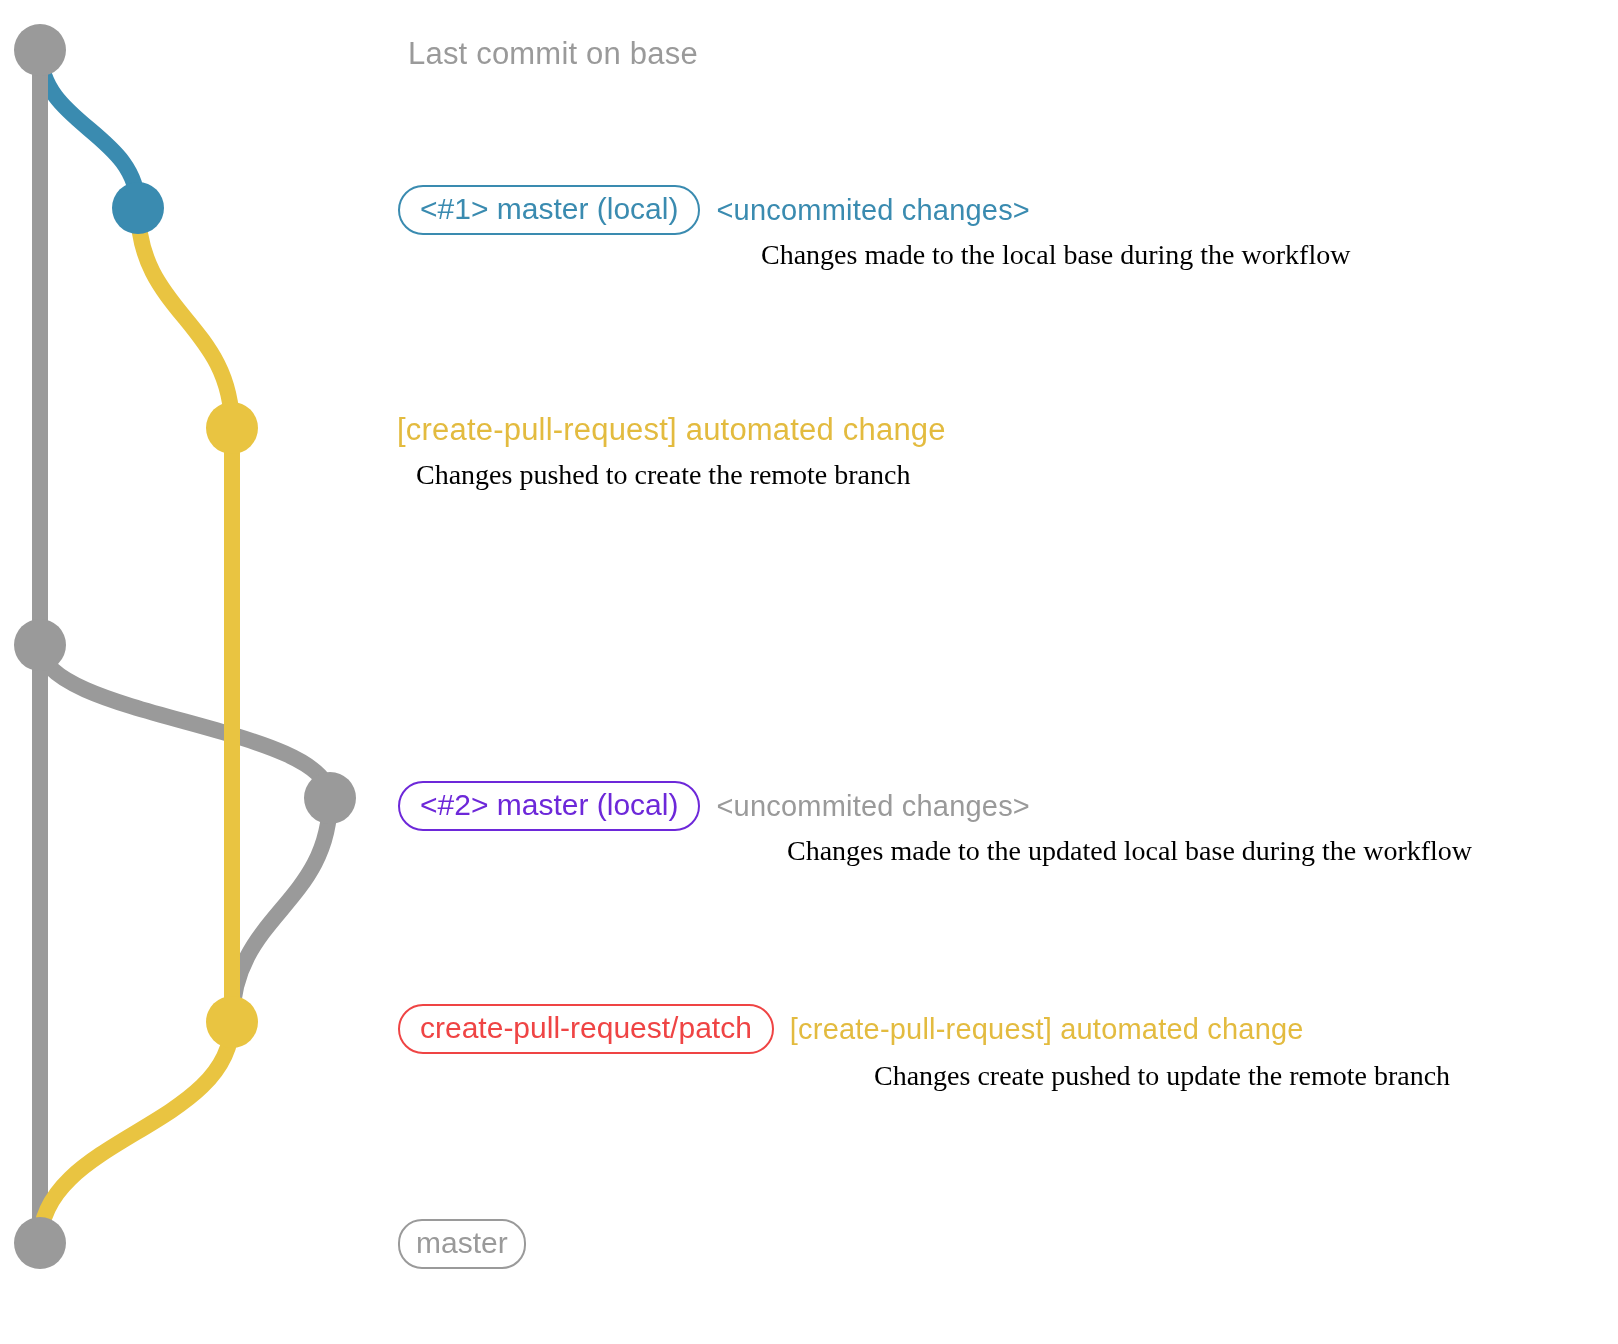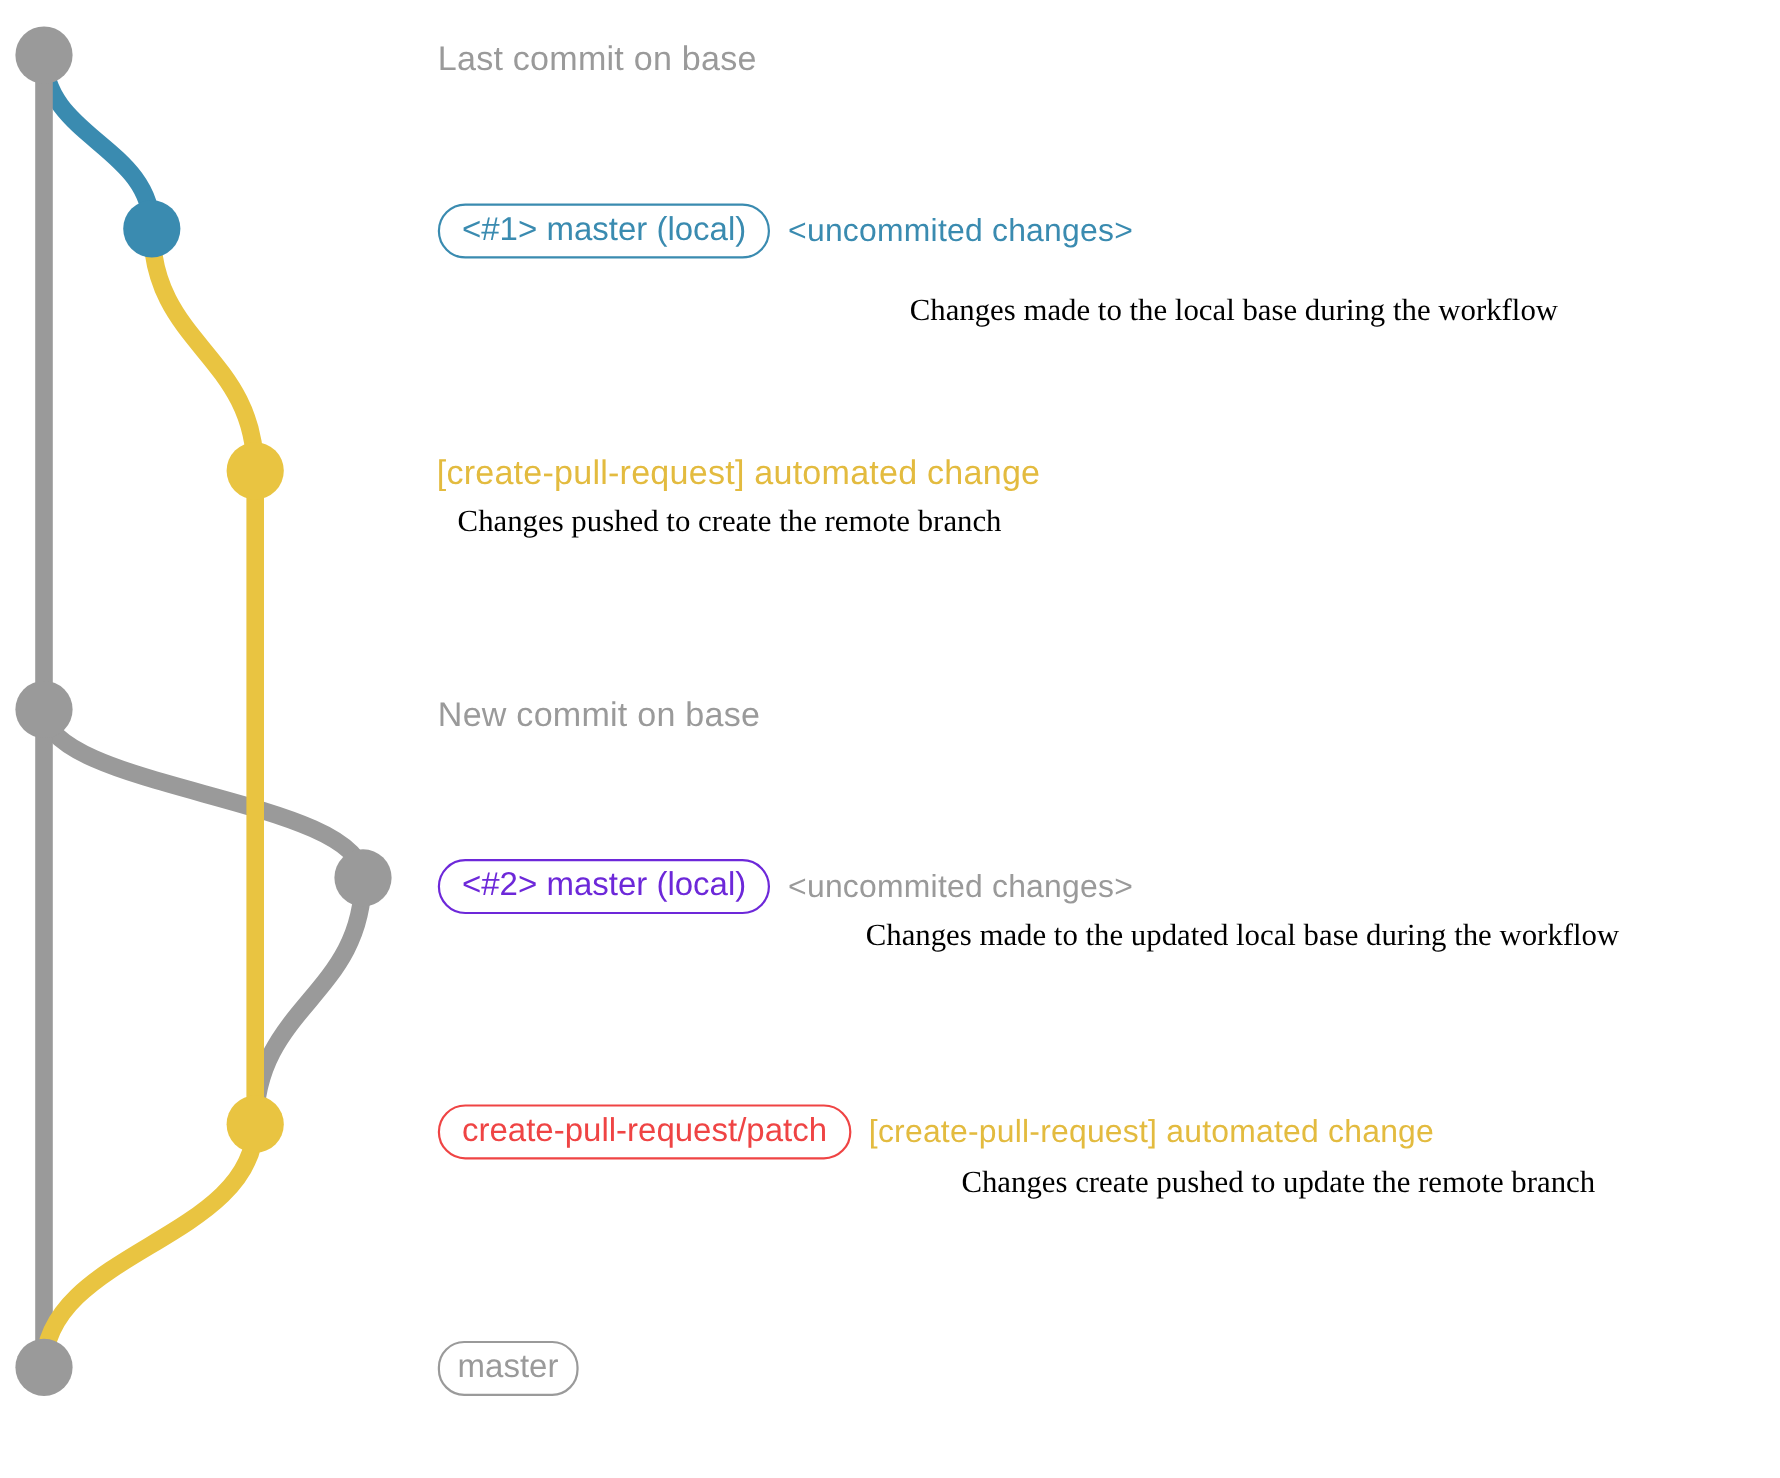--- a/index.html
+++ b/index.html
@@ -103,38 +103,35 @@
       <circle cx="232" cy="428" r="26" fill="#e9c441"></circle>
       <circle cx="40" cy="645" r="26" fill="#9a9a9a"></circle>
       <circle cx="330" cy="798" r="26" fill="#9a9a9a"></circle>
       <circle cx="232" cy="1022" r="26" fill="#e9c441"></circle>
       <circle cx="40" cy="1243" r="26" fill="#9a9a9a"></circle>
     </g>
 </svg>
 
 <div class="label-layer">
 
-  <div class="row" style="left:398px; top:36px;">
+  <div class="row" style="left:408px; top:36px;">
     <span class="plain-title c-gray" style="color: rgb(154, 154, 154);">Last commit on base</span>
   </div>
 
   <div class="row" style="left:398px; top:185px;">
     <span class="pill c-blue" style="color: rgb(58, 139, 176);">&lt;#1&gt; master (local)</span>
     <span class="subject c-blue" style="color: rgb(58, 139, 176);">&lt;uncommited changes&gt;</span>
   </div>
-  <div class="note" style="left:827px; top:239px;margin-top:28px;">Changes made to the local base during the workflow</div>
+  <div class="note" style="left:761px; top:239px;">Changes made to the local base during the workflow</div>
 
   <div class="row" style="left:397px; top:412px;">
     <span class="plain-title c-yellow" style="color: rgb(227, 187, 63);">[create-pull-request] automated change</span>
   </div>
   <div class="note" style="left:416px; top:459px;">Changes pushed to create the remote branch</div>
 
-  <div class="row" style="left:398px; top:632px;">
-    <span class="plain-title c-gray" style="color: rgb(154, 154, 154);">New commit on base</span>
-  </div>
 
   <div class="row" style="left:398px; top:781px;">
     <span class="pill c-gray" style="color: #6d28d9;">&lt;#2&gt; master (local)</span>
     <span class="subject c-gray" style="color: rgb(154, 154, 154);">&lt;uncommited changes&gt;</span>
   </div>
   <div class="note" style="left:787px; top:835px;">Changes made to the updated local base during the workflow</div>
 
   <div class="row" style="left:398px; top:1004px;">
     <span class="pill c-yellow" style="color: #ef4444;">create-pull-request/patch</span>
     <span class="subject c-yellow" style="color: rgb(227, 187, 63);">[create-pull-request] automated change</span>

